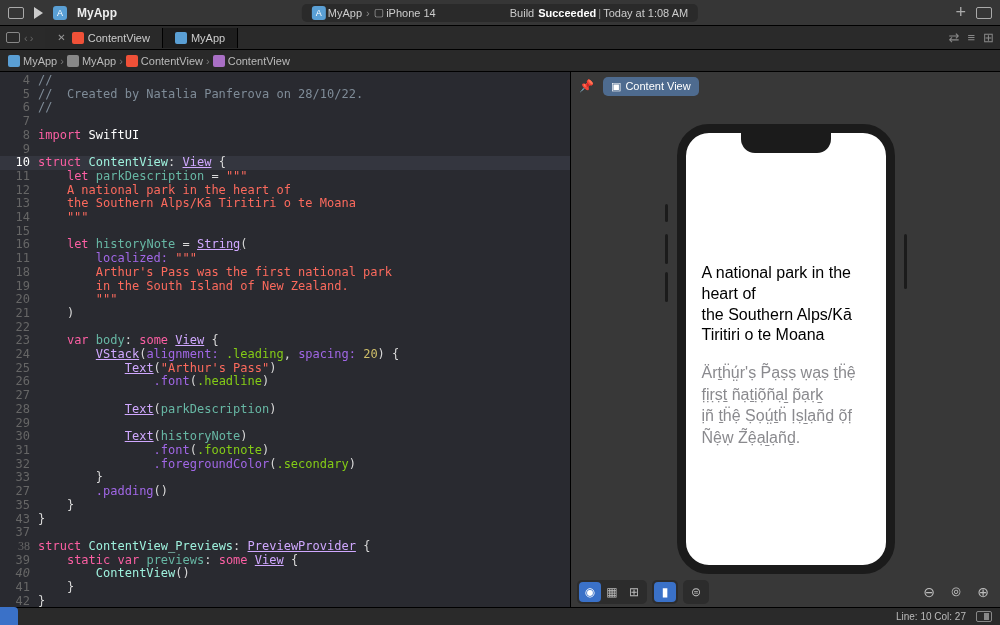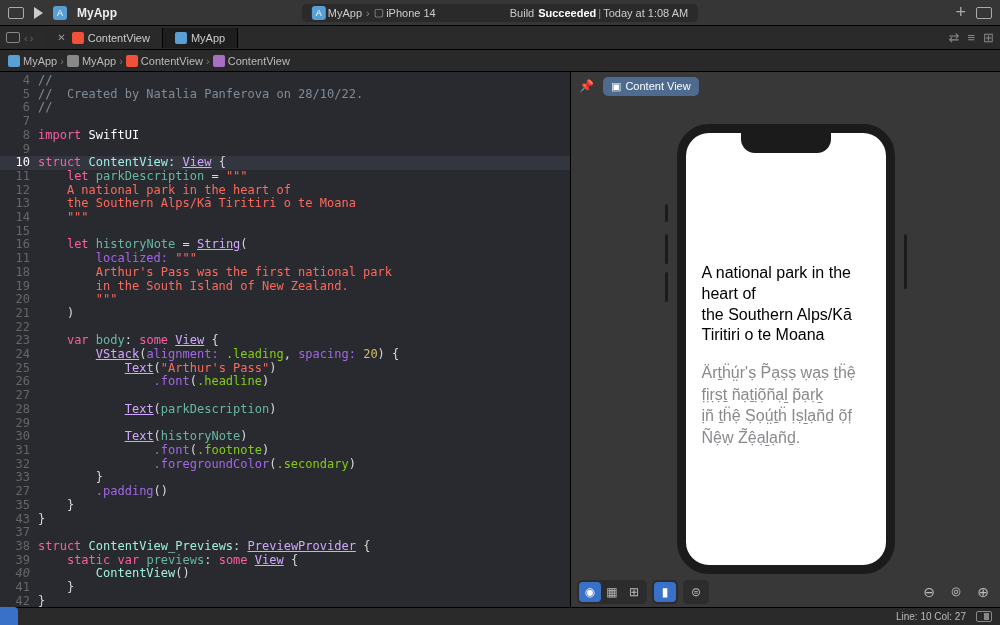--- a/index.html
+++ b/index.html
@@ -314,21 +314,21 @@
         <span style="display: block;">28</span>
         <span style="display: block;">29</span>
         <span style="display: block;">30</span>
         <span style="display: block; text-align: right;">31</span>
         <span style="display: block;">32</span>
         <span style="display: block;">33</span>
         <span style="display: block;">27</span>
         <span style="display: block;">35</span>
         <span style="display: block;">43</span>
         <span style="display: block;">37</span>
-        <span style="display: block;">38</span>
+        <span style="display: block; font-family: Liberation Serif, serif;">38</span>
         <span style="display: block;">39</span>
         <span style="display: block; font-style: italic;">40</span>
         <span style="display: block; text-align: right;">41</span>
         <span style="display: block;">42</span>
       </div>
     <div class="code" id="code"><span class="c-comment">//</span>
 <span class="c-comment">//  Created by Natalia Panferova on 28/10/22.</span>
 <span class="c-comment">//</span>
 
 <span class="c-keyword">import</span> <span class="c-white">SwiftUI</span>

